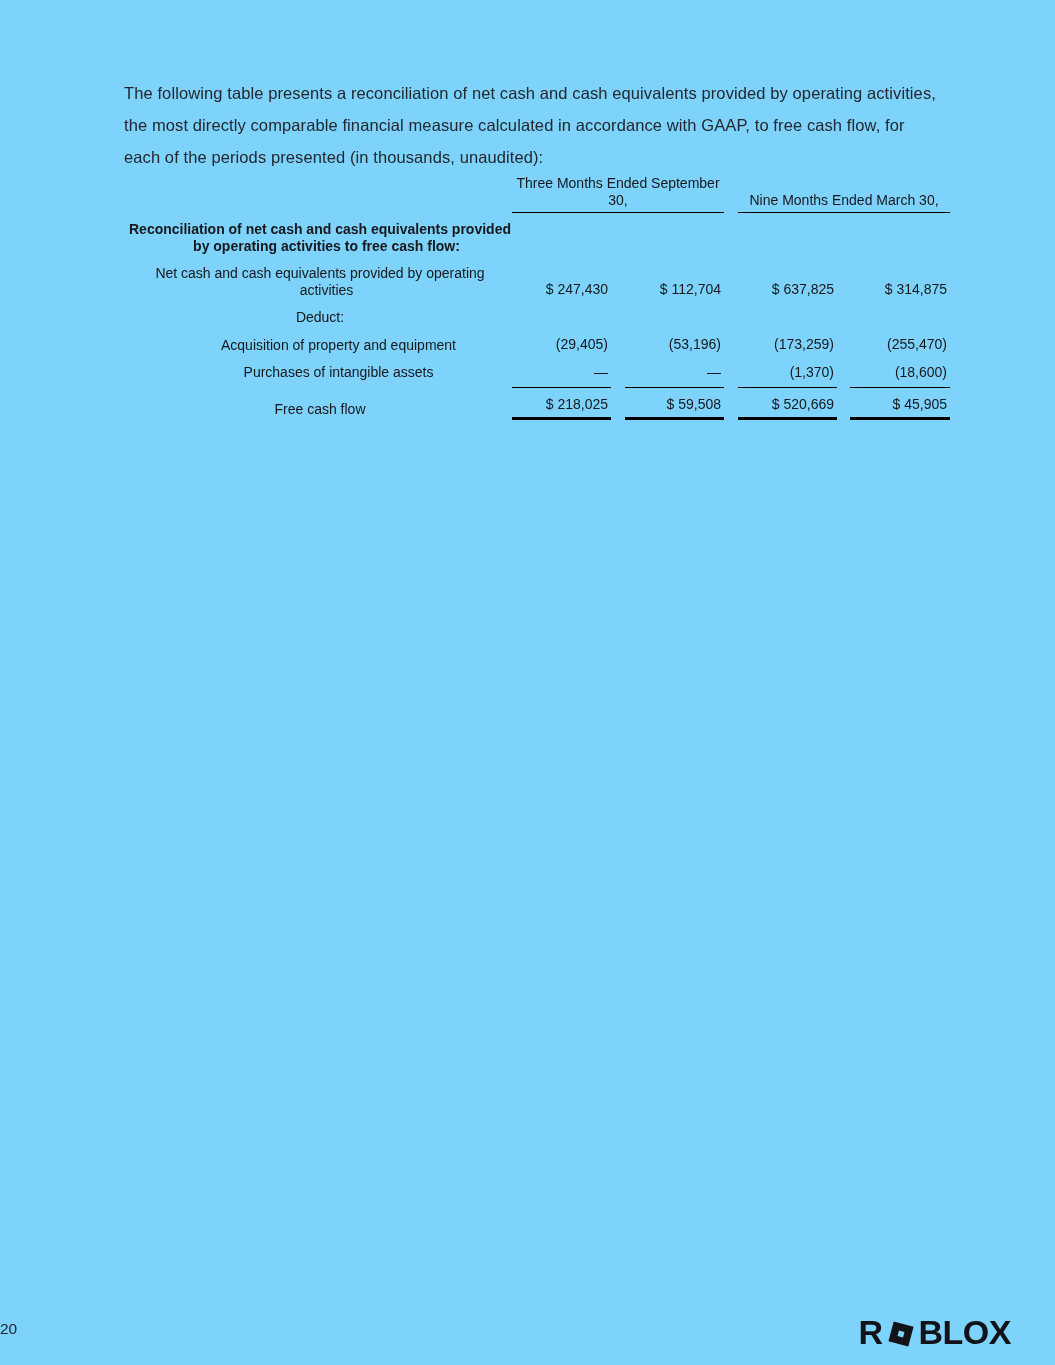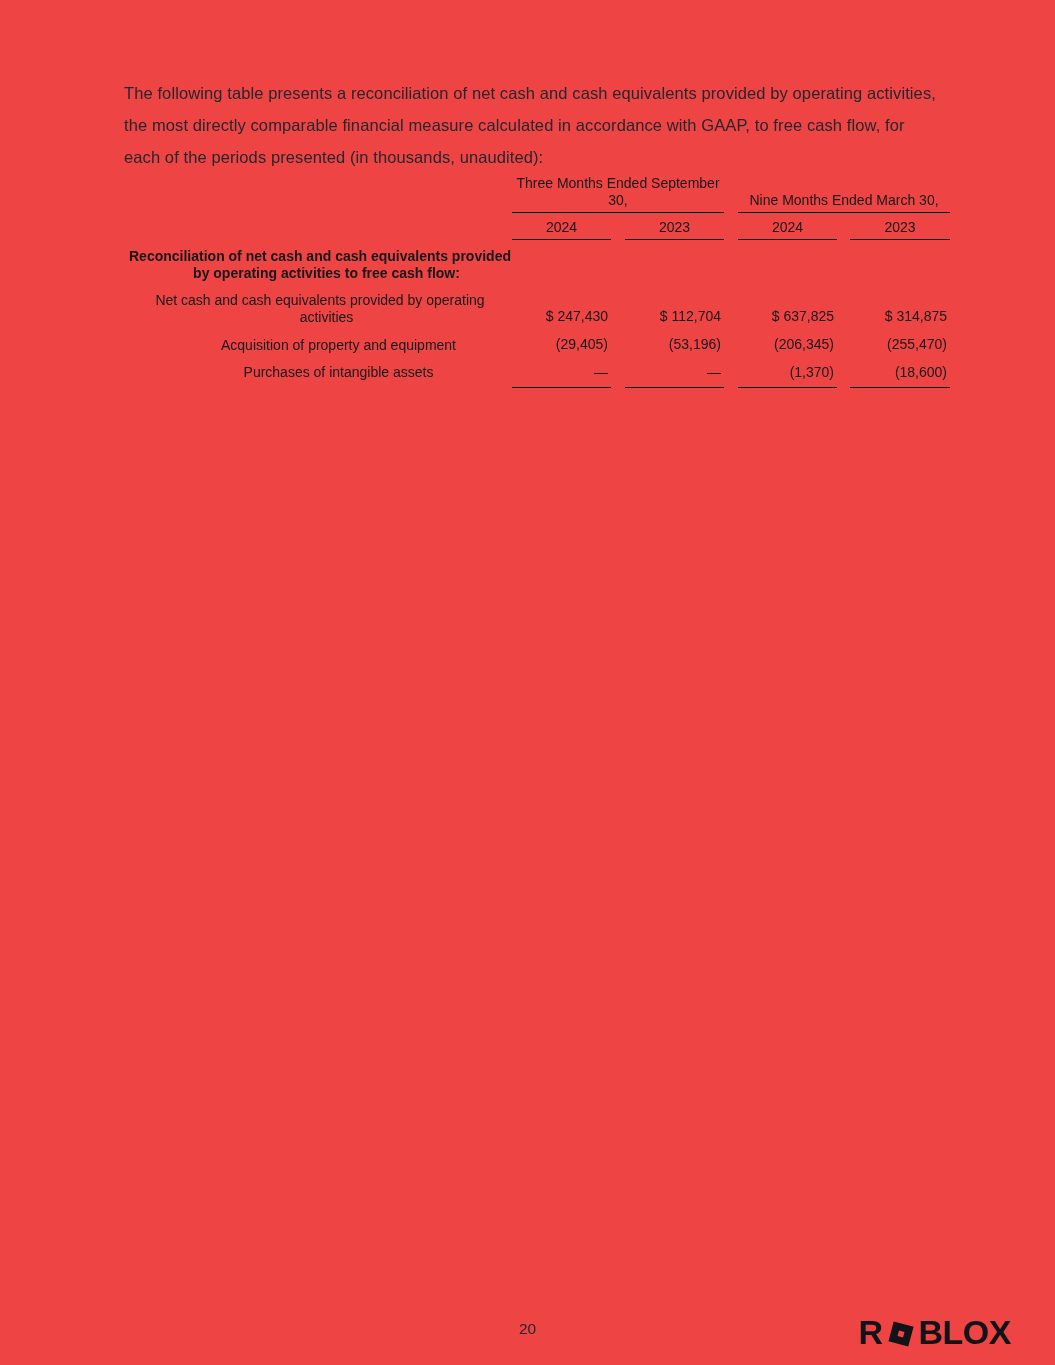--- a/index.html
+++ b/index.html
@@ -1,21 +1,21 @@
 <!DOCTYPE html>
 <html><head>
 <meta charset="utf-8">
 <style>
   * { margin: 0; padding: 0; box-sizing: border-box; }
   html, body { background: #e9e9e9; }
   .page {
     position: relative;
     width: 1055px;
     height: 1365px;
-    background: #ef4444;
+    background: #7dd3fc;
     font-family: "Liberation Sans", sans-serif;
     color: #1d2127;
     overflow: hidden;
     margin: 0 auto;
   }
   .content {
     position: absolute;
     left: 124px;
     top: 77px;
     width: 830px;
@@ -67,21 +67,21 @@
     white-space: nowrap;
   }
   tr.ruled td.val { border-bottom: 1px solid #000; padding-bottom: 6px; }
   tr.ruled td.lbl { padding-bottom: 6px; }
   tr.total td.val { border-bottom: 3px solid #000; padding-top: 8px; padding-bottom: 4px; }
   td.gapcell { border: none; }
   .page-number {
     position: absolute;
     left: 0; right: 0;
     top: 1320px;
-    text-align: center;
+    text-align: left;
     font-size: 15.5px;
     color: #23272e;
   }
   .logo {
     position: absolute;
     right: 44px;
     top: 1313px;
     display: flex;
     align-items: center;
     gap: 1px;
@@ -111,30 +111,20 @@
           <col style="width:13px">
         <col style="width:100px">
       </colgroup>
       <thead>
         <tr>
           <td></td>
           <th class="grp" colspan="3">Three Months Ended September 30,</th>
           <td class="gapcell"></td>
           <th class="grp" colspan="3">Nine Months Ended March 30,</th>
         </tr>
-        <tr>
-          <td></td>
-          <th class="yr">2024</th>
-          <td class="gapcell"></td>
-          <th class="yr">2023</th>
-          <td class="gapcell"></td>
-          <th class="yr">2024</th>
-          <td class="gapcell"></td>
-          <th class="yr">2023</th>
-        </tr>
       </thead>
       <tbody>
         <tr>
           <td class="lbl bold hang">Reconciliation of net cash and cash equivalents provided by operating activities to free cash flow:</td>
           <td class="val"></td>
             <td class="gapcell"></td>
           <td class="val"></td>
             <td class="gapcell"></td>
           <td class="val"></td>
             <td class="gapcell"></td>
@@ -144,38 +134,58 @@
           <td class="lbl hang">Net cash and cash equivalents provided by operating activities</td>
           <td class="val">$ 247,430</td>
             <td class="gapcell"></td>
           <td class="val">$ 112,704</td>
             <td class="gapcell"></td>
           <td class="val">$ 637,825</td>
             <td class="gapcell"></td>
           <td class="val">$ 314,875</td>
         </tr>
         <tr>
+          <td class="lbl">Deduct:</td>
+          <td class="val"></td>
+            <td class="gapcell"></td>
+          <td class="val"></td>
+            <td class="gapcell"></td>
+          <td class="val"></td>
+            <td class="gapcell"></td>
+          <td class="val"></td>
+        </tr>
+        <tr>
           <td class="lbl ind">Acquisition of property and equipment</td>
           <td class="val">(29,405)</td>
             <td class="gapcell"></td>
           <td class="val">(53,196)</td>
             <td class="gapcell"></td>
-          <td class="val">(206,345)</td>
+          <td class="val">(173,259)</td>
             <td class="gapcell"></td>
           <td class="val">(255,470)</td>
         </tr>
         <tr class="ruled">
           <td class="lbl ind">Purchases of intangible assets</td>
           <td class="val">—</td>
             <td class="gapcell"></td>
           <td class="val">—</td>
             <td class="gapcell"></td>
           <td class="val">(1,370)</td>
             <td class="gapcell"></td>
           <td class="val">(18,600)</td>
+        </tr>
+        <tr class="total">
+          <td class="lbl">Free cash flow</td>
+          <td class="val">$ 218,025</td>
+            <td class="gapcell"></td>
+          <td class="val">$ 59,508</td>
+            <td class="gapcell"></td>
+          <td class="val">$ 520,669</td>
+            <td class="gapcell"></td>
+          <td class="val">$ 45,905</td>
         </tr>
       </tbody>
     </table>
   </div>
 
   <div class="page-number">20</div>
 
   <div class="logo">
     <span>R</span>
     <svg class="mark" width="32" height="34" viewBox="0 0 28 28" aria-hidden="true">

